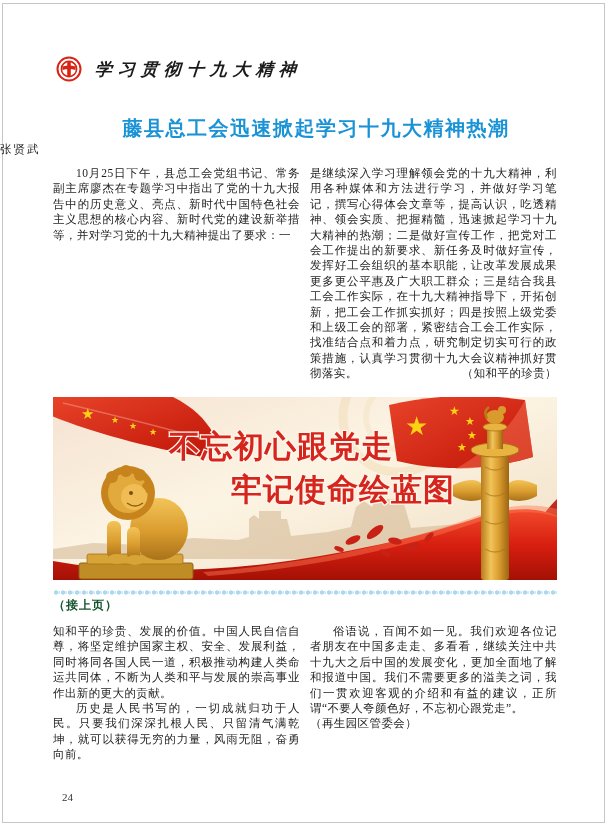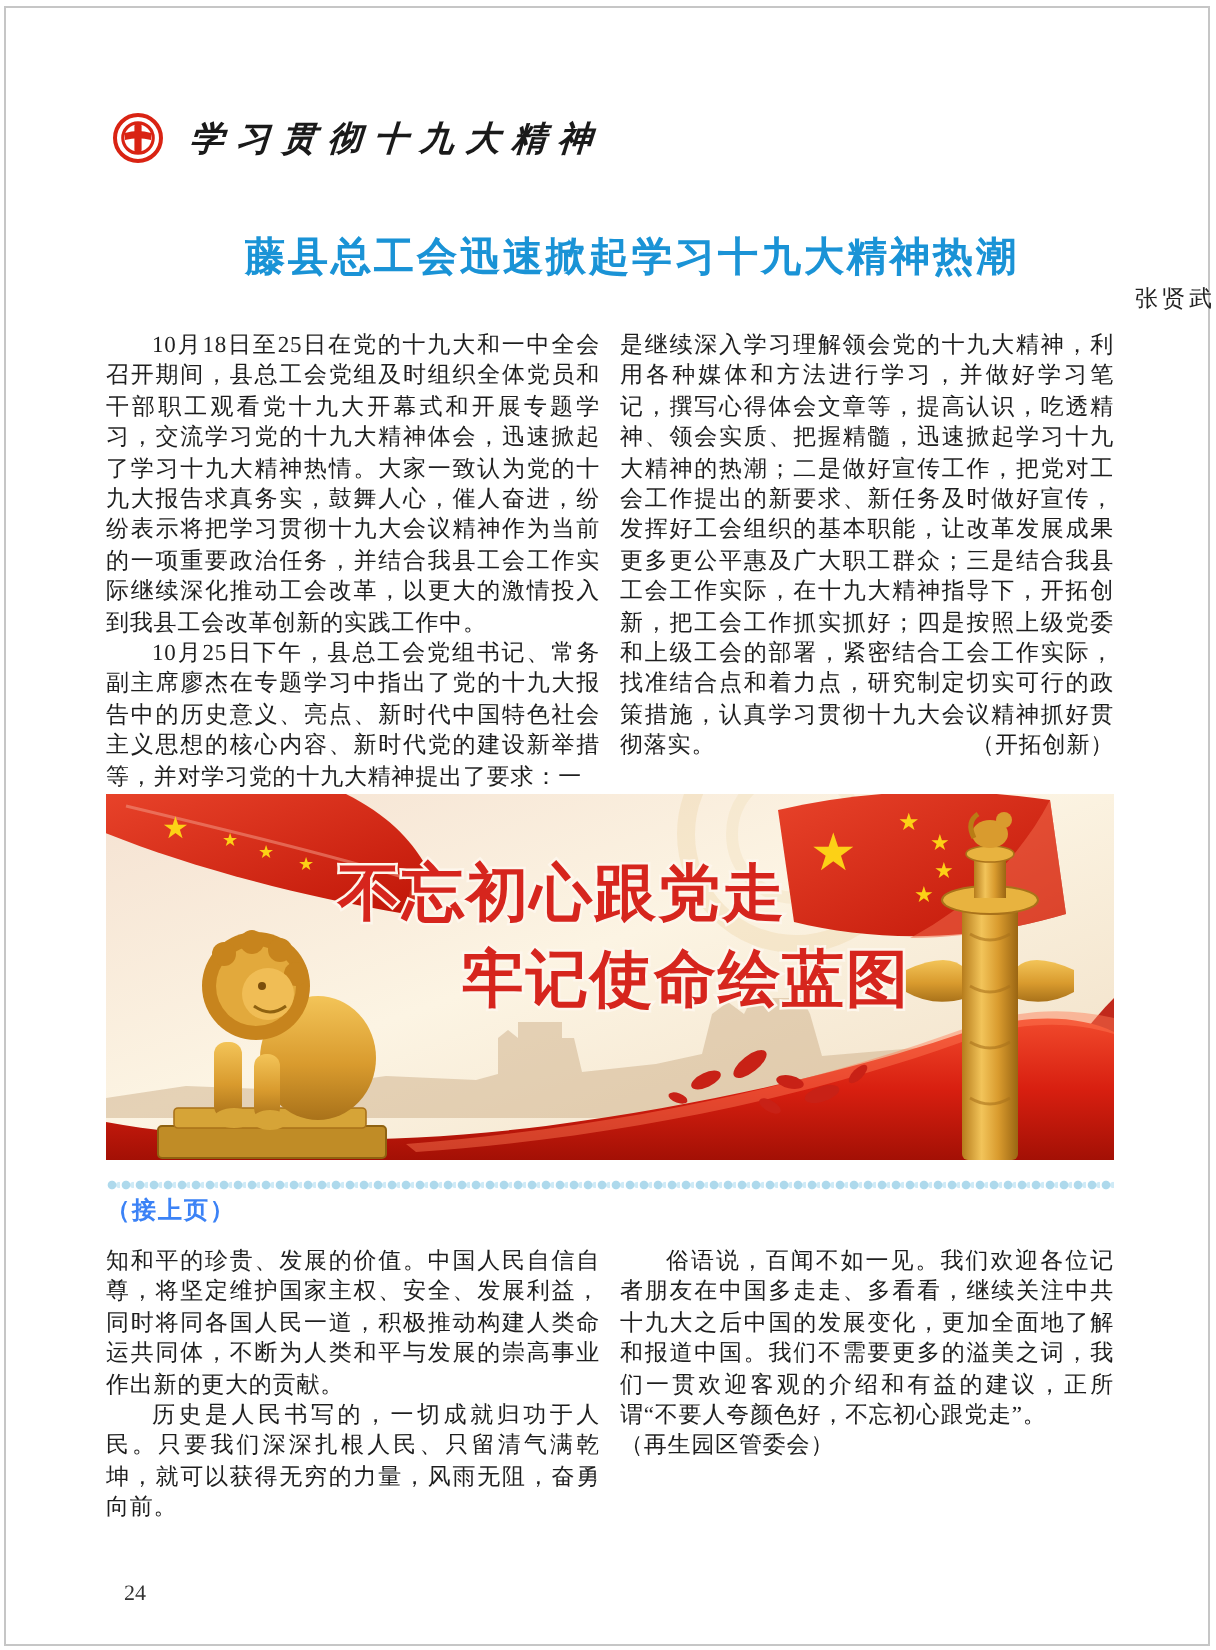--- a/index.html
+++ b/index.html
@@ -6,39 +6,39 @@
   .page{position:relative;width:608px;height:825px;background:#ffffff;overflow:hidden;
         font-family:"Liberation Serif","DejaVu Serif",serif;color:#222;}
   .page-border{position:absolute;left:2px;top:3px;right:3px;bottom:2px;
         border:1px solid #c6c6c6;pointer-events:none;}
   .header{position:absolute;top:56px;left:56px;display:flex;align-items:center;gap:13px;}
   .logo{width:26px;height:26px;display:inline-block;}
   .header-title{font-size:17px;font-weight:bold;letter-spacing:6px;color:#1a1a1a;
         font-style:italic;transform:skewX(-4deg);}
   .article-title{position:absolute;top:103px;left:0;width:608px;margin:12px;text-align:center;
         font-size:20px;font-weight:bold;letter-spacing:1.5px;}
-  .author{position:absolute;top:142px;left:0;width:608px;text-align:right;
+  .author{position:absolute;top:142px;left:0;width:608px;text-align:left;
         font-size:11.5px;letter-spacing:2px;color:#222;}
   .columns{position:absolute;left:53px;width:504px;display:flex;gap:10px;}
   .cols-article{top:166px;}
   .cols-cont{top:624px;}
   .col{width:247px;font-size:11.5px;line-height:15.4px;text-align:justify;
         text-justify:inter-character;color:#1e1e1e;letter-spacing:0.4px;}
   .col p{margin:0;}
   .col p.indent{text-indent:2em;}
   .attr-float{float:right;}
   .attr-right{text-align:left;padding-right:10px;}
   .banner{position:absolute;top:397px;left:53px;width:504px;height:183px;}
   .banner svg{display:block;}
   .divider{position:absolute;top:589px;left:53px;width:504px;height:7px;
         background-image:radial-gradient(circle at 3px 3.5px,#aed9ec 1.9px,rgba(255,255,255,0) 2.4px),
                          radial-gradient(circle at 6.5px 3.5px,#cfeaf6 1.3px,rgba(255,255,255,0) 1.8px);
         background-size:7px 7px;background-repeat:repeat-x;}
   .cont-label{position:absolute;top:597px;left:53px;font-size:12px;font-weight:bold;
-        letter-spacing:1px;color:#3b82f6;}
+        letter-spacing:1px;color:#14532d;}
   .page-number{position:absolute;top:750px;left:62px;font-size:11px;color:#333;margin-top:41px;}
 </style>
 </head>
 <body>
 
 <div class="page">
   <div class="page-border"></div>
 
   <div class="header">
     <span class="logo">
@@ -50,25 +50,24 @@
       </svg>
     </span>
     <span class="header-title">学习贯彻十九大精神</span>
   </div>
 
   <h1 class="article-title" style="color: rgb(26, 147, 214);">藤县总工会迅速掀起学习十九大精神热潮</h1>
   <div class="author">张贤武</div>
 
   <div class="columns cols-article">
     <div class="col">
-      <p class="indent">10月18日至25日在党的十九大和一中全会召开期间，县总工会党组及时组织全体党员和干部职工观看党十九大开幕式和开展专题学习，交流学习党的十九大精神体会，迅速掀起了学习十九大精神热情。大家一致认为党的十九大报告求真务实，鼓舞人心，催人奋进，纷纷表示将把学习贯彻十九大会议精神作为当前的一项重要政治任务，并结合我县工会工作实际继续深化推动工会改革，以更大的激情投入到我县工会改革创新的实践工作中。</p>
       <p class="indent">10月25日下午，县总工会党组书记、常务副主席廖杰在专题学习中指出了党的十九大报告中的历史意义、亮点、新时代中国特色社会主义思想的核心内容、新时代党的建设新举措等，并对学习党的十九大精神提出了要求：一</p>
     </div>
     <div class="col">
-      <p><span>是继续深入学习理解领会党的十九大精神，利用各种媒体和方法进行学习，并做好学习笔记，撰写心得体会文章等，提高认识，吃透精神、领会实质、把握精髓，迅速掀起学习十九大精神的热潮；二是做好宣传工作，把党对工会工作提出的新要求、新任务及时做好宣传，发挥好工会组织的基本职能，让改革发展成果更多更公平惠及广大职工群众；三是结合我县工会工作实际，在十九大精神指导下，开拓创新，把工会工作抓实抓好；四是按照上级党委和上级工会的部署，紧密结合工会工作实际，找准结合点和着力点，研究制定切实可行的政策措施，认真学习贯彻十九大会议精神抓好贯彻落实。</span><span class="attr-float">（开拓创新）</span></p>
+      <p><span>是继续深入学习理解领会党的十九大精神，利用各种媒体和方法进行学习，并做好学习笔记，撰写心得体会文章等，提高认识，吃透精神、领会实质、把握精髓，迅速掀起学习十九大精神的热潮；二是做好宣传工作，把党对工会工作提出的新要求、新任务及时做好宣传，发挥好工会组织的基本职能，让改革发展成果更多更公平惠及广大职工群众；三是结合我县工会工作实际，在十九大精神指导下，开拓创新，把工会工作抓实抓好；四是按照上级党委和上级工会的部署，紧密结合工会工作实际，找准结合点和着力点，研究制定切实可行的政策措施，认真学习贯彻十九大会议精神抓好贯彻落实。</span><span class="attr-float">（知和平的珍贵）</span></p>
     </div>
   </div>
 
   <div class="banner">
     <svg width="504" height="183" viewBox="0 0 504 183">
       <defs>
         <linearGradient id="bgGrad" x1="0" y1="0" x2="1" y2="1">
           <stop offset="0" stop-color="#f5e2d2"></stop>
           <stop offset="0.45" stop-color="#fcf4e3"></stop>
           <stop offset="1" stop-color="#f0dec4"></stop>

